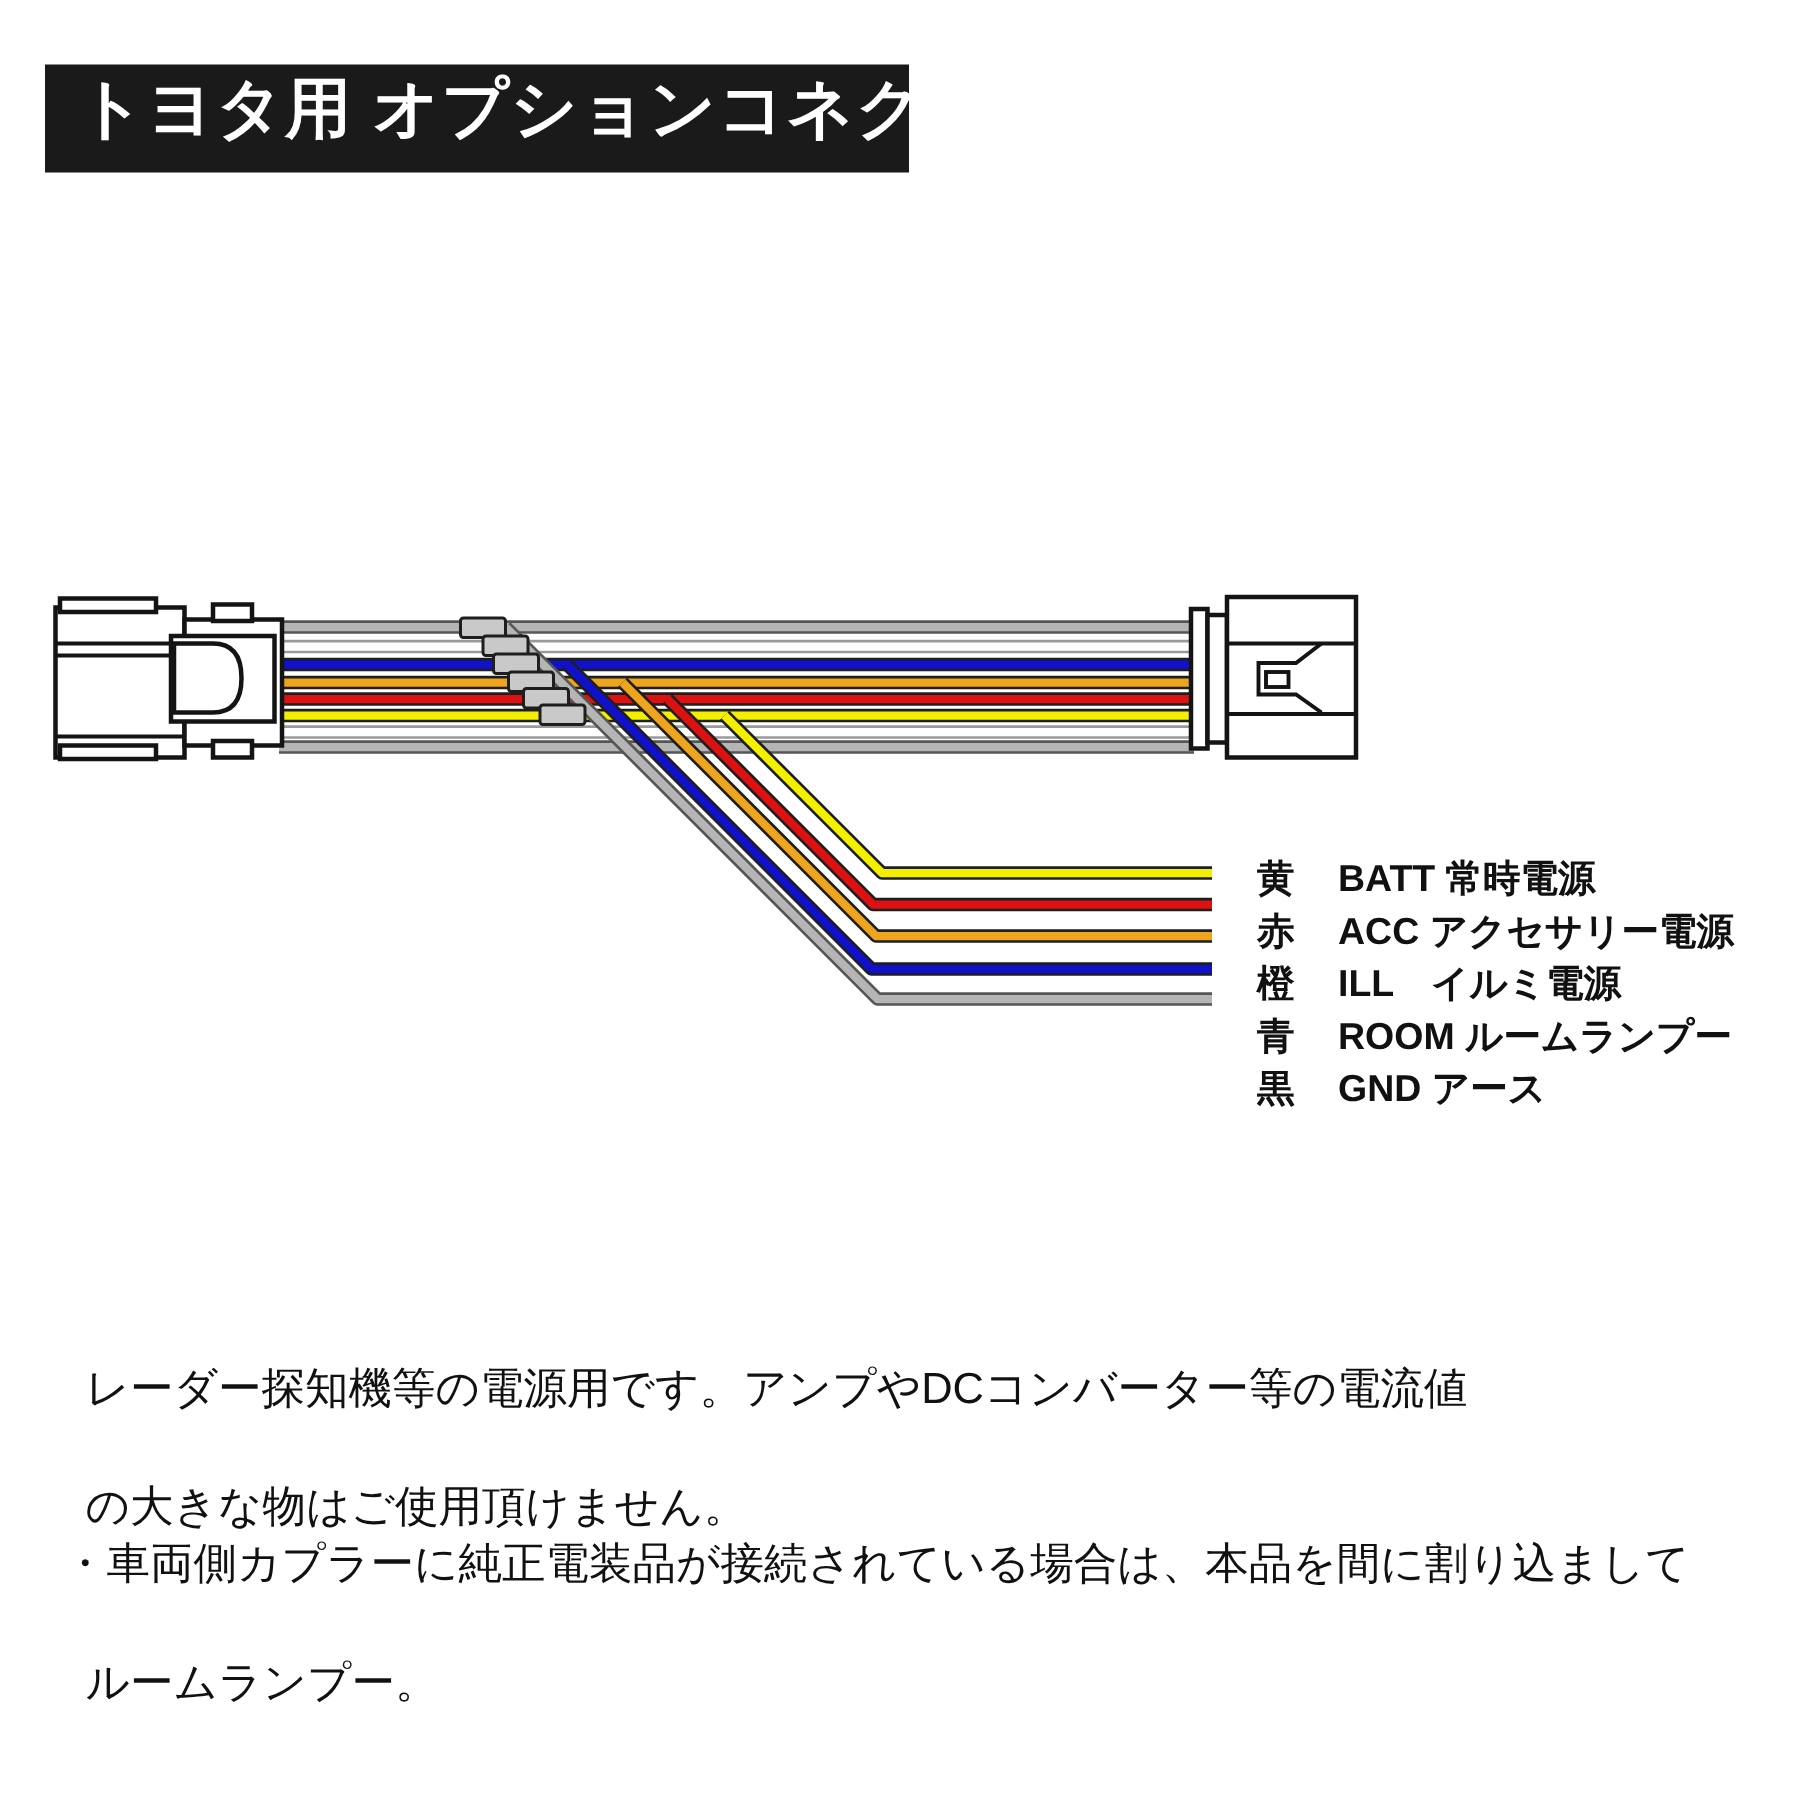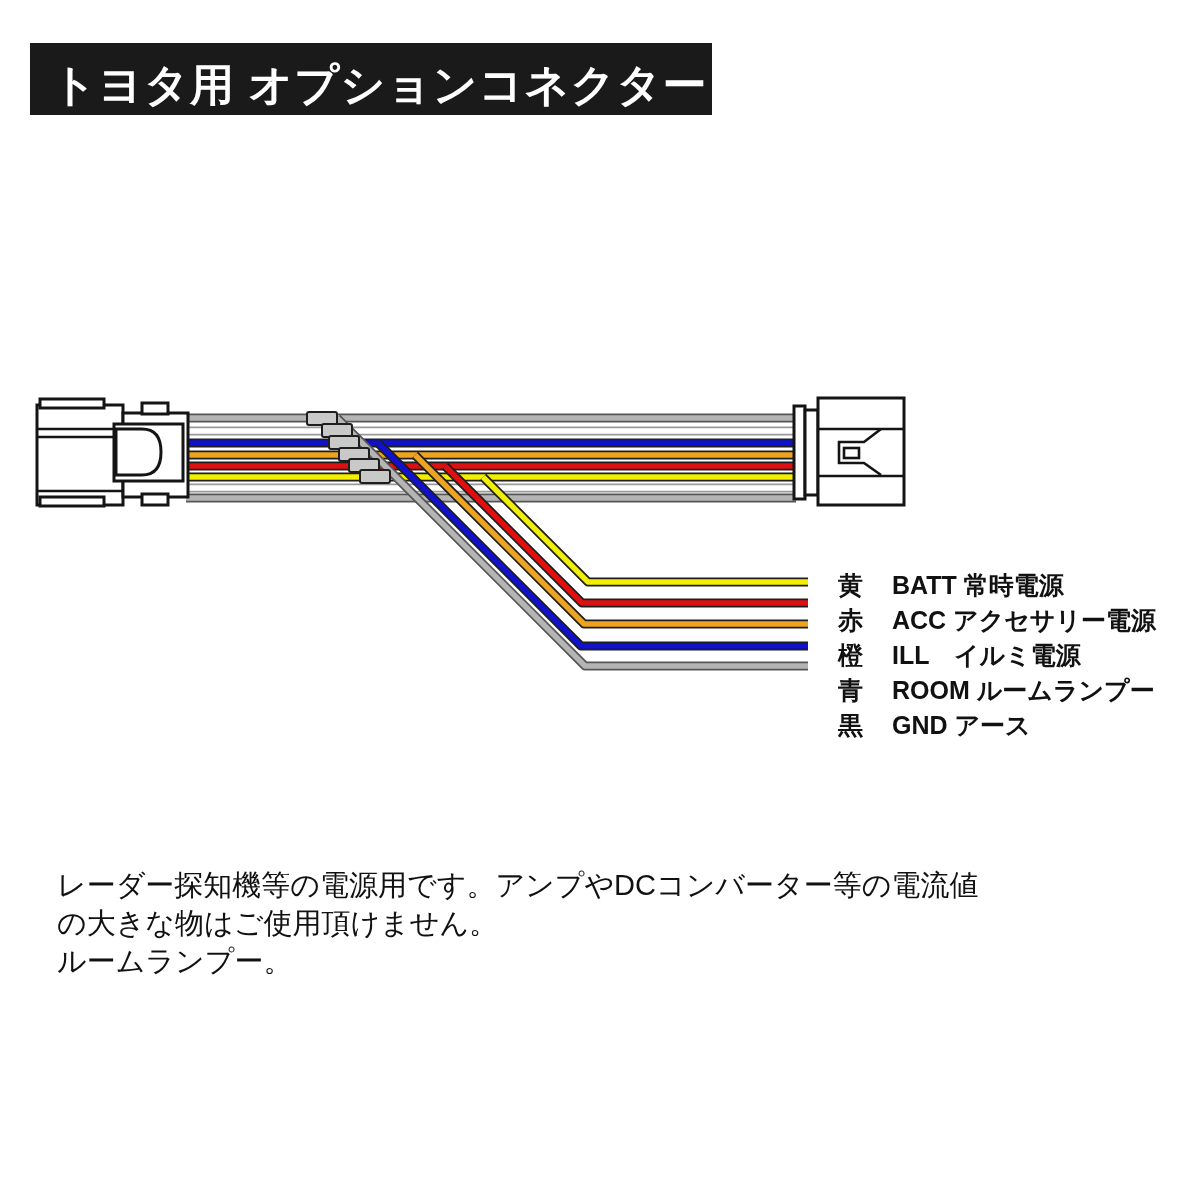--- a/index.html
+++ b/index.html
@@ -2,22 +2,22 @@
 <html><head>
 <meta charset="utf-8">
 <style>
   html,body{margin:0;padding:0;}
   body{
     width:1200px;height:1200px;position:relative;background:#ffffff;
     font-family:"Liberation Sans", sans-serif;overflow:hidden;
   }
   
   .banner{
-    position:absolute;left:30px;top:43px;width:682px;height:72px;
-    display:flex;align-items:flex-end;box-sizing:border-box;padding-left:22px;
+    position:absolute;left:30px;top:43px;width:576px;height:72px;
+    display:flex;align-items:flex-start;box-sizing:border-box;padding-left:22px;
   }
   .banner-title{
     font-size:44px;font-weight:bold;letter-spacing:1px;white-space:nowrap;
   }
   
   .diagram-wrap{position:absolute;left:0;top:0;width:1200px;height:760px;}
   .cn{fill:#ffffff;stroke:#141414;stroke-width:3;}
   .cnl{fill:none;stroke:#141414;stroke-width:2.6;}
   .ol{fill:none;stroke-width:9;stroke-linejoin:round;}
   .core{fill:none;stroke-width:5.5;stroke-linejoin:round;}
@@ -28,21 +28,21 @@
   
   .legend{position:absolute;left:838px;top:0;width:350px;}
   .legend-row{position:absolute;left:0;white-space:nowrap;font-weight:bold;
     font-size:25px;color:#111;}
   .lg-color{display:inline-block;width:54px;}
   .lg-desc{display:inline-block;margin-top:21px;}
   
   .notes{position:absolute;left:42px;top:866px;width:1150px;
     font-size:29px;line-height:38px;color:#111;font-weight:500;}
   .note-line{white-space:nowrap;}
-  .note-line.cont{padding-left:15px;}
+  .note-line.cont{padding-left:15px;margin-top:41px;}
 </style>
 </head>
 <body>
 
 <div class="banner" style="background: rgb(26, 26, 26); color: rgb(255, 255, 255);">
   <span class="banner-title">トヨタ用 オプションコネクター</span>
 </div>
 
 <div class="diagram-wrap">
 <svg width="1200" height="760" viewBox="0 0 1200 760" xmlns="http://www.w3.org/2000/svg">
@@ -154,14 +154,15 @@
     <span class="lg-color">青</span><span class="lg-desc">ROOM ルームランプー</span>
   </div>
   <div class="legend-row" style="top:688px">
     <span class="lg-color">黒</span><span class="lg-desc">GND アース</span>
   </div>
 </div>
 
 <div class="notes">
   <div class="note-line cont">レーダー探知機等の電源用です。アンプやDCコンバーター等の電流値</div>
   <div class="note-line cont">の大きな物はご使用頂けません。</div>
+  <div class="note-line">・車両側カプラーに純正電装品が接続されている場合は、本品を間に割り込まして</div>
   <div class="note-line cont">ルームランプー。</div>
 </div>
 
 </body></html>

